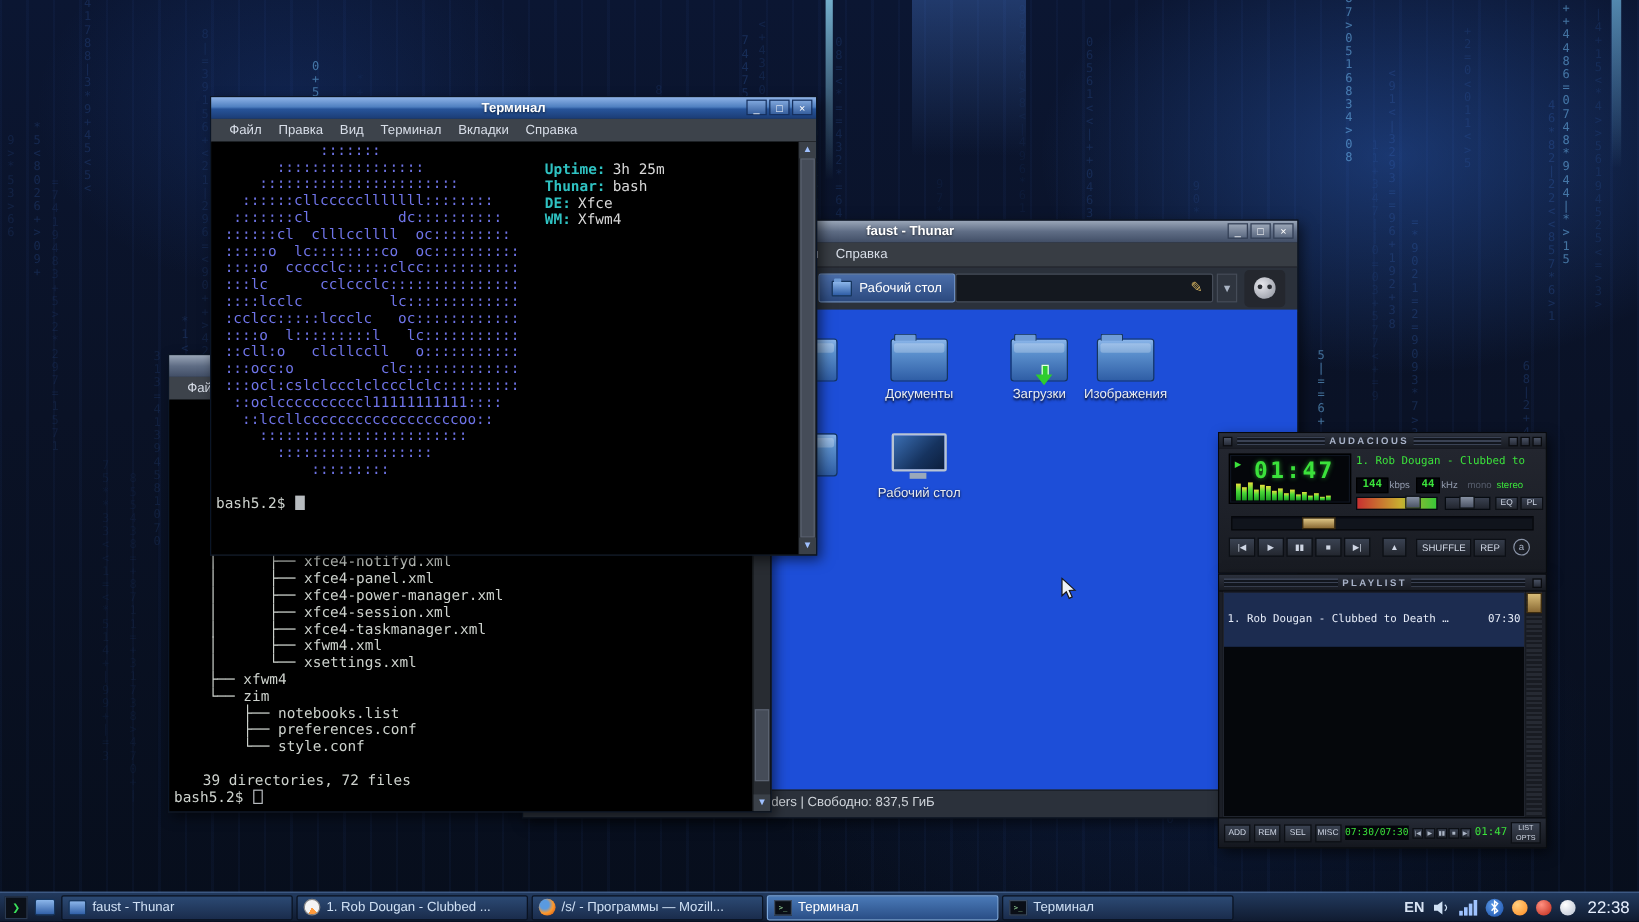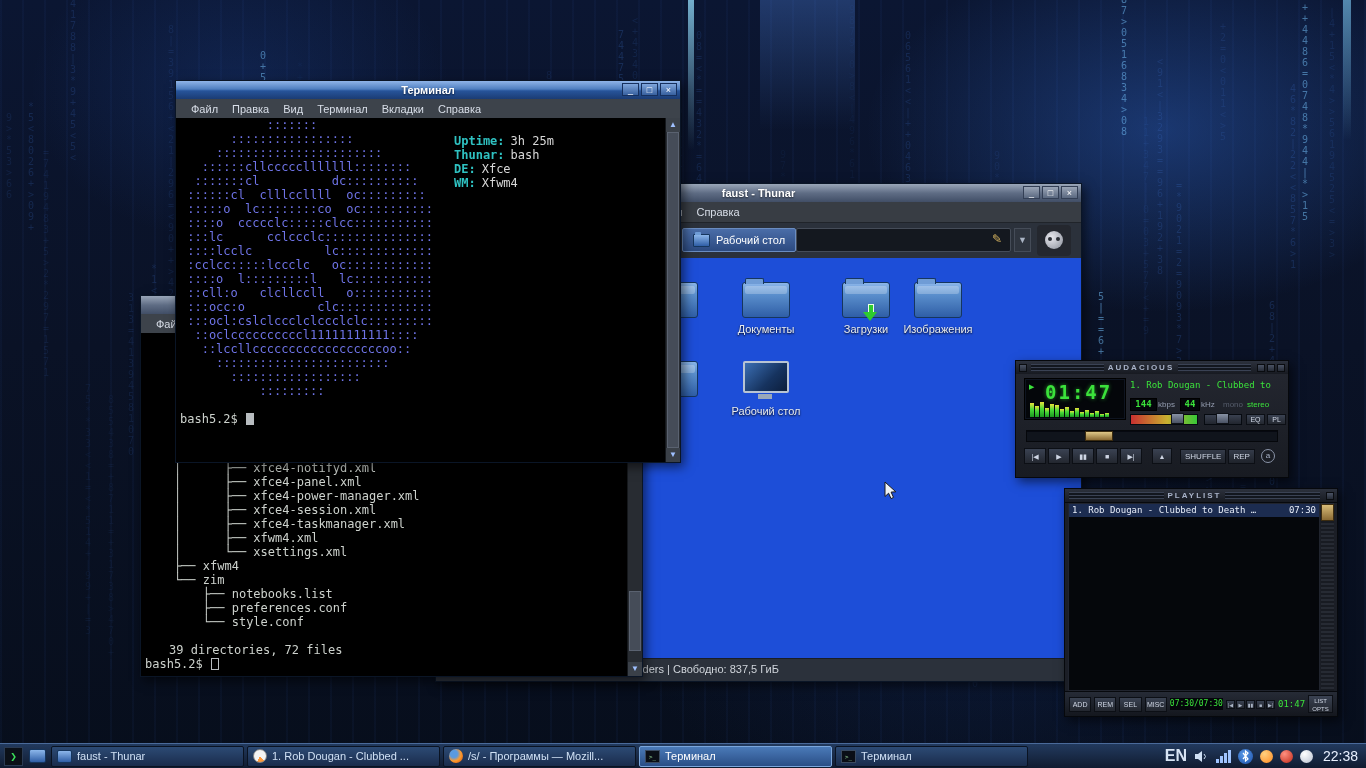--- a/index.html
+++ b/index.html
@@ -113,24 +113,24 @@
   .minitogbtn { position:absolute; top:40px; height:11px; font-size:7px; line-height:10px; text-align:center; color:#cfd6e4;
                 background:linear-gradient(180deg,#3a4252,#23272f); border:1px solid #0c0f15; box-sizing:border-box; }
   .seek { position:absolute; left:10px; top:56px; width:250px; height:10px; background:#10141c; border:1px solid #05070b; box-shadow:inset 0 1px 0 #060810; }
   .seekthumb { position:absolute; left:58px; top:0; width:26px; height:8px; background:linear-gradient(180deg,#e0c888,#8a6a34); border:1px solid #3c2c10; }
   .transport { position:absolute; left:8px; top:74px; display:flex; align-items:center; gap:2px; }
   .tbtn { width:22px; height:16px; font-size:7px; line-height:15px; text-align:center; color:#cfd6e4;
           background:linear-gradient(180deg,#3a4252,#23272f); border:1px solid #0c0f15; box-sizing:border-box; }
   .toggle { height:15px; font-size:8px; line-height:14px; text-align:center; color:#cfd6e4;
             background:linear-gradient(180deg,#343b49,#1f232b); border:1px solid #0c0f15; box-sizing:border-box; padding:0 4px; }
   .aboutbtn { width:12px; height:12px; border-radius:50%; border:1px solid #8a94a8; color:#aab4c8; font-size:8px; line-height:11px; text-align:center; margin-left:4px; }
-  #aud-pl { left:1064px; top:478px; width:272px; height:227px;margin-top:10px; }
+  #aud-pl { left:1015px; top:478px; width:272px; height:227px; }
   .pllist { position:absolute; top:14px; left:3px; right:17px; bottom:25px; background:#05070b; border:1px solid #20242e; }
   .plentry { height:13px; display:flex; justify-content:space-between; align-items:center; background:#1c2c50; color:#e6ecf8;
-             font:9px/13px "DejaVu Sans Mono", monospace; padding:0 3px; white-space:nowrap; overflow:hidden; }
+             font:9px/13px "DejaVu Sans Mono", monospace; padding:16px 3px; white-space:nowrap; overflow:hidden; }
   .plscroll { position:absolute; top:14px; right:3px; width:13px; bottom:25px; background:repeating-linear-gradient(180deg,#262a33 0 2px,#181b22 2px 4px); }
   .plthumb { position:absolute; top:1px; left:0; width:13px; height:17px; background:linear-gradient(180deg,#d8bc78,#8a6a34); border:1px solid #3c2c10; box-sizing:border-box; }
   .plbottom { position:absolute; left:0; right:0; bottom:0; height:24px; background:linear-gradient(180deg,#262b36,#14171e);
               display:flex; align-items:center; gap:3px; padding:0 4px; border-top:1px solid #07090d; }
   .plbtn { width:24px; height:15px; font-size:7px; line-height:14px; text-align:center; color:#cfd6e4;
            background:linear-gradient(180deg,#3a4252,#23272f); border:1px solid #0c0f15; box-sizing:border-box; }
   .pltime { width:58px; height:12px; background:#04060a; color:#3be23b; font:8px/12px "DejaVu Sans Mono", monospace; text-align:center; }
   .minitrans { display:flex; gap:1px; }
   .mtb { width:9px; height:9px; font-size:5px; line-height:8px; text-align:center; color:#aab4c4;
          background:linear-gradient(180deg,#3a4252,#23272f); border:1px solid #0c0f15; box-sizing:border-box; overflow:hidden; }
@@ -148,21 +148,21 @@
              font-size:11px; color:#cfe0f4; white-space:nowrap; overflow:hidden; flex:none; }
   .taskbtn.active { background:linear-gradient(180deg,#4a7ab8,#2a4e86); border-color:#7aa6dc; color:#fff; }
   .ticon { width:15px; height:13px; flex:none; }
   .ticon.folder { background:linear-gradient(180deg,#8cb6ea,#2f5ea6); border:1px solid #16365e; border-radius:2px; box-sizing:border-box; }
   .ticon.term { background:#0a0e16; border:1px solid #3a4a60; color:#9fe09f; font:6px/11px "DejaVu Sans Mono", monospace; text-align:center; box-sizing:border-box; }
   .ticon.round { width:14px; height:14px; border-radius:50%; }
   .aud-ic { background:conic-gradient(#f4f4f4 0 38%, #ff9a3c 38% 58%, #f4f4f4 58% 100%); border:1px solid #888; box-sizing:border-box; }
   .ff-ic { background:radial-gradient(circle at 35% 35%, #5a9ae0 0 28%, #ff9a2c 55%, #c84a10 100%); }
   .spacer { flex:1; }
   .tray { display:flex; align-items:center; gap:7px; padding-right:5px; }
-  .lang { font-size:16px; font-weight:bold; color:#d8e4f4; }
+  .lang { font-size:12px; font-weight:bold; color:#d8e4f4; }
   .sigbars { display:flex; align-items:flex-end; gap:1px; height:13px; }
   .sigbars b { display:block; width:3px; background:#9fc3ff; }
   .bt-ic { width:15px; height:15px; border-radius:50%; background:radial-gradient(circle at 40% 35%, #5a9ae8, #1a4ea8); display:flex; align-items:center; justify-content:center; }
   .tray .dot { width:13px; height:13px; border-radius:50%; }
   .dot.orange { background:radial-gradient(circle at 35% 30%, #ffd080, #ff8a20); }
   .dot.red { background:radial-gradient(circle at 35% 30%, #ff9080, #c02818); }
   .dot.white { background:radial-gradient(circle at 35% 30%, #ffffff, #b8c0d0); }
   .clock { font-size:14px; color:#e8f0ff; margin-left:3px; }
   #cursor { position:absolute; left:884px; top:481px; z-index:60; pointer-events:none; }
 </style>

